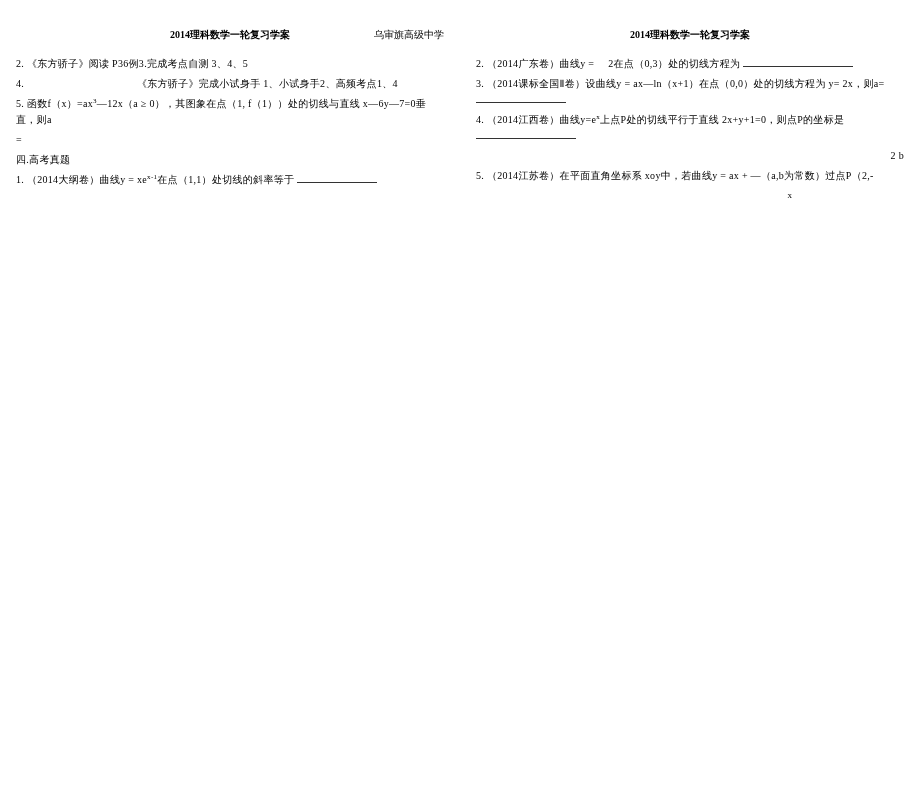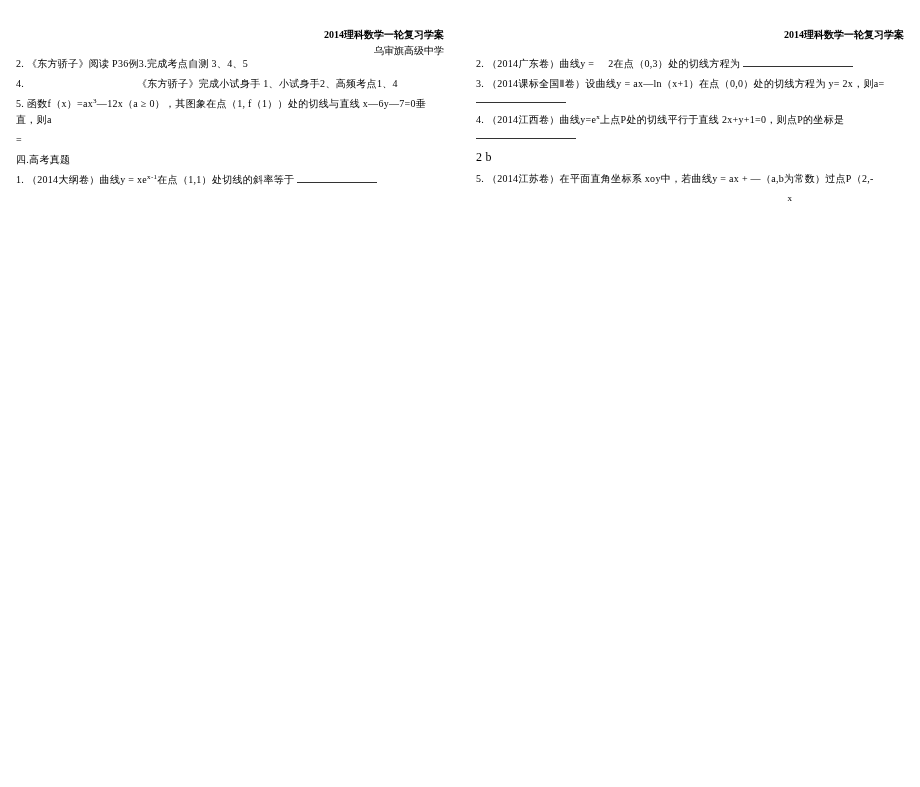--- a/index.html
+++ b/index.html
@@ -13,30 +13,30 @@
     overflow: hidden;
     display: flex;
   }
   .page {
     width: 50%;
     padding: 28px 16px 0 16px;
     box-sizing: border-box;
     position: relative;
   }
   .header {
-    text-align: right;
+    text-align: center;
     font-weight: bold;
     font-size: 10px;
     margin-bottom: 14px;
     position: relative;
   }
   .header-right {
     position: absolute;
     right: 0;
-    top: 16px;
+    top: 0;
     font-weight: normal;
   }
   .line {
     margin: 4px 0;
     line-height: 1.6;
     letter-spacing: 0.3px;
   }
   .indent {
     padding-left: 110px;
   }
@@ -95,18 +95,18 @@
 
   <div class="line">
     <span>3. （2014课标全国Ⅱ卷）设曲线y = ax—ln（x+1）在点（0,0）处的切线方程为 y= 2x，则a=</span>
     <span class="blank" style="min-width:90px"></span>
   </div>
 
   <div class="line">
     <span>4. （2014江西卷）曲线y=e</span><sup>x</sup><span>上点P处的切线平行于直线 2x+y+1=0，则点P的坐标是</span>
     <span class="blank" style="min-width:100px"></span>
   </div>
-  <div class="line" style="text-align:left;font-size:12px">2 b</div>
+  <div class="line" style="text-align:right;font-size:10px">2 b</div>
 
   <div class="line">5. （2014江苏卷）在平面直角坐标系 xoy中，若曲线y = ax + —（a,b为常数）过点P（2,-</div>
   <div class="line" style="text-align:center;padding-left:200px;font-size:9px">x</div>
 
 </div>
 
 </body></html>

